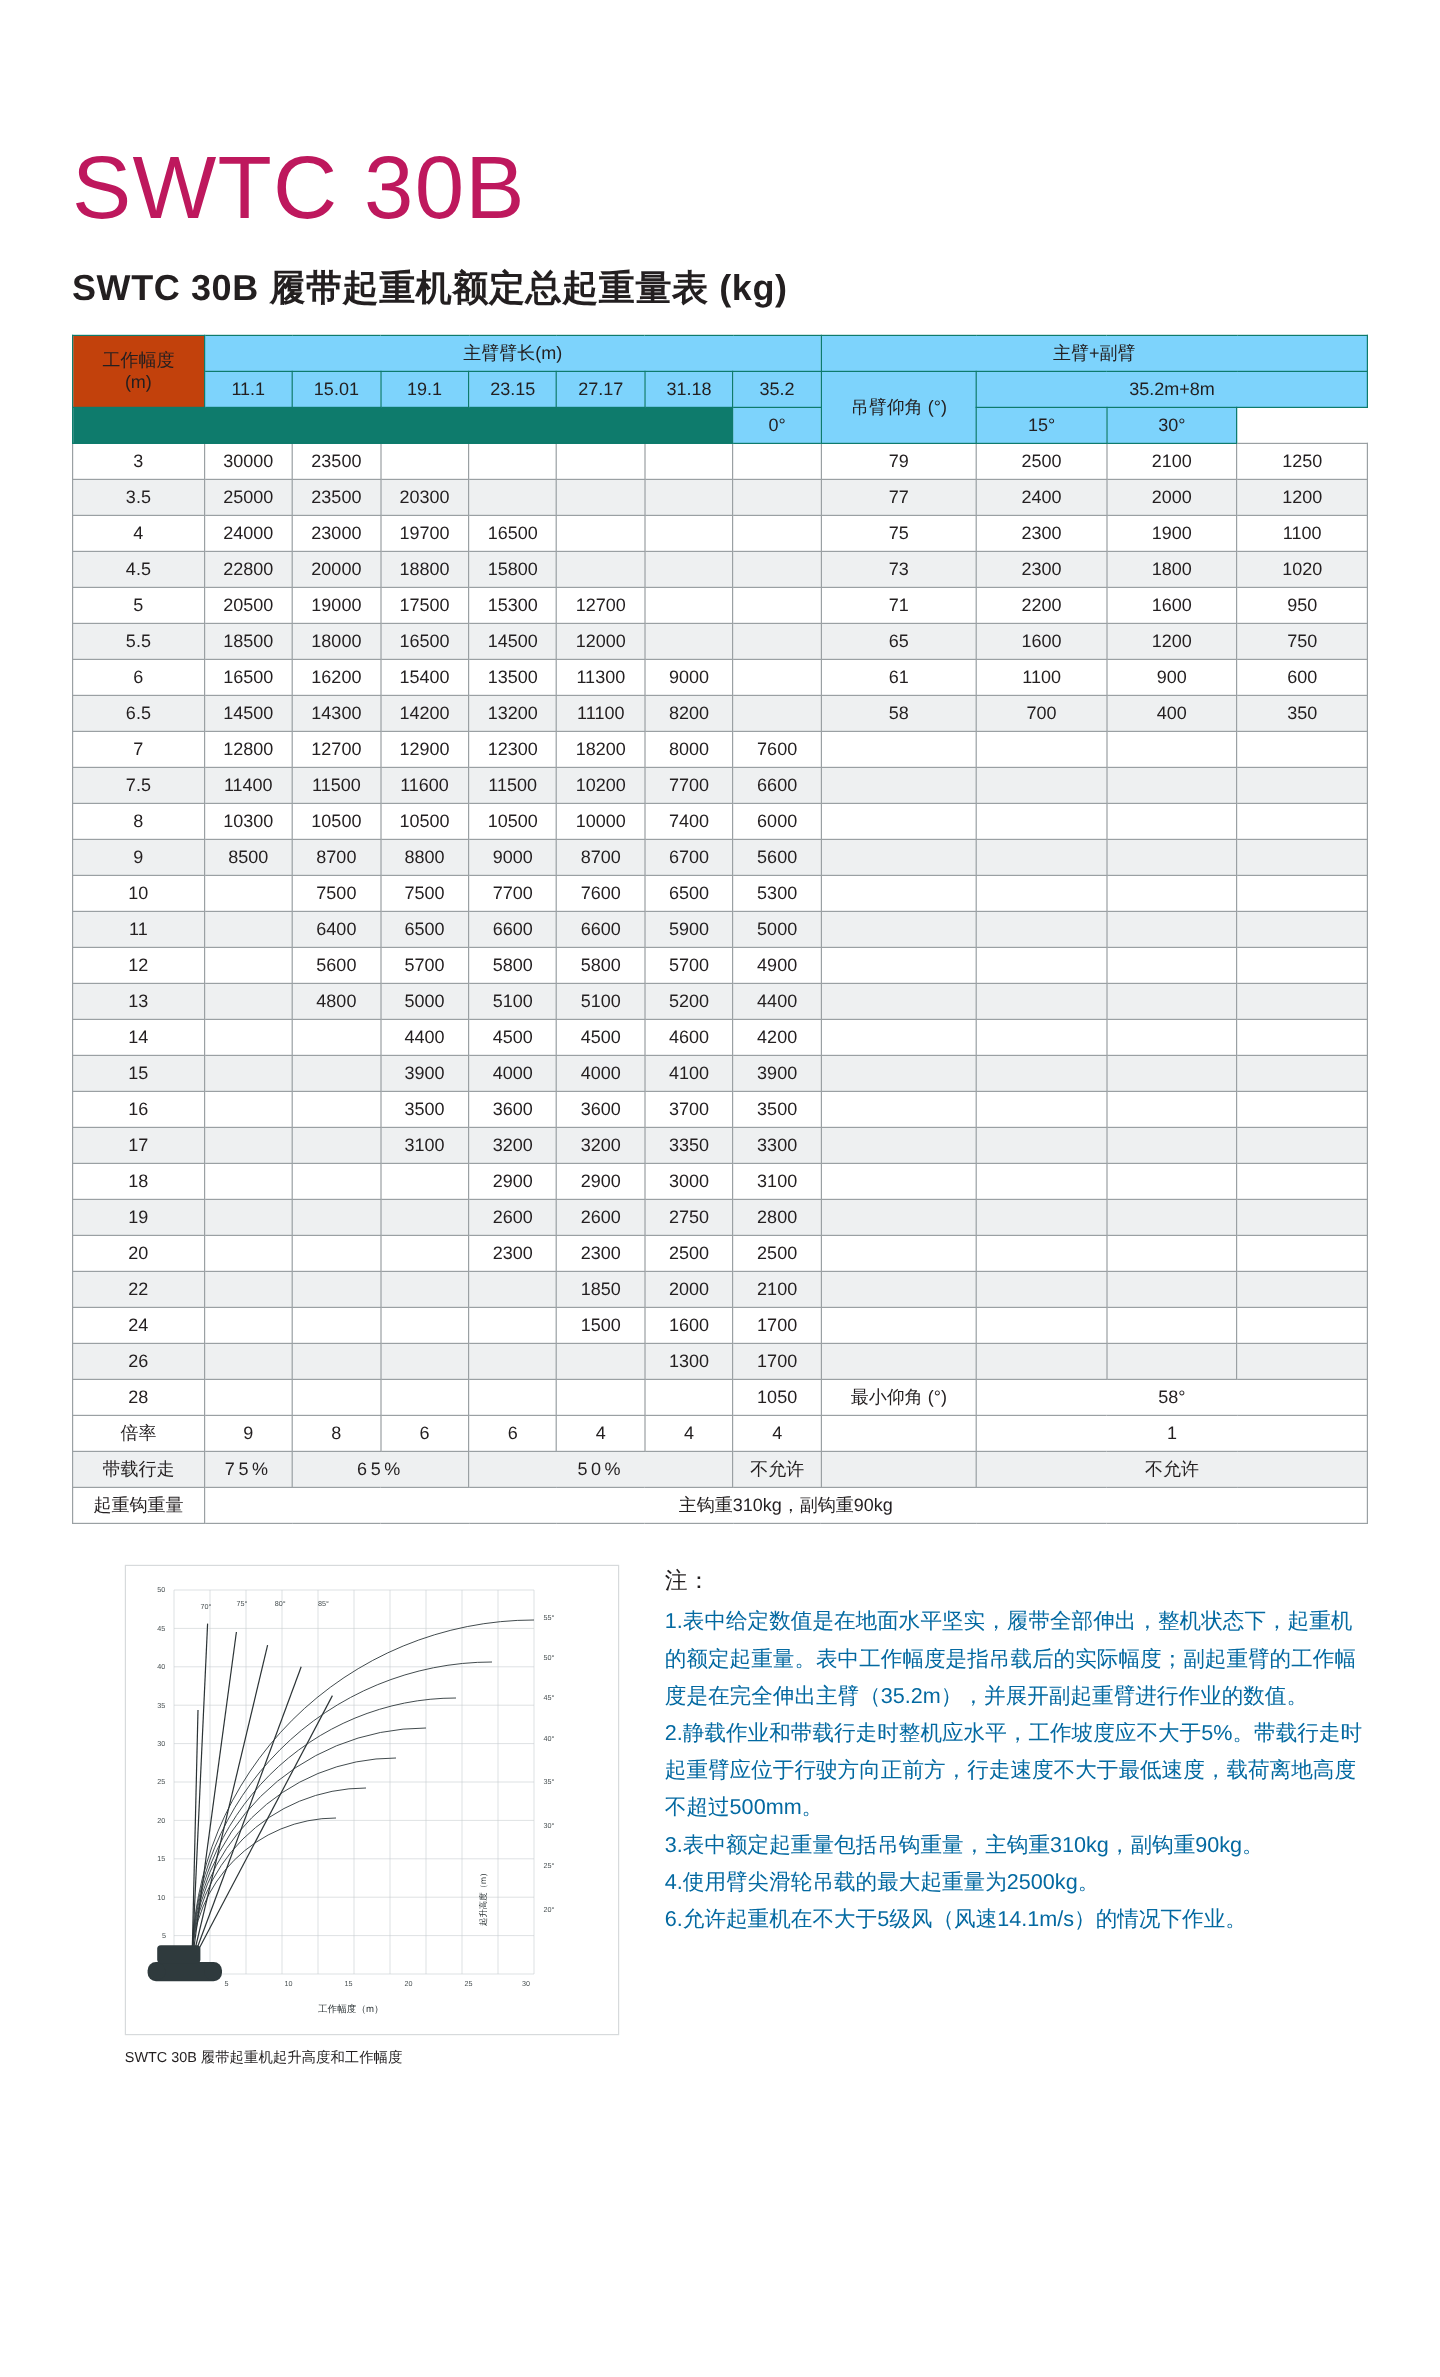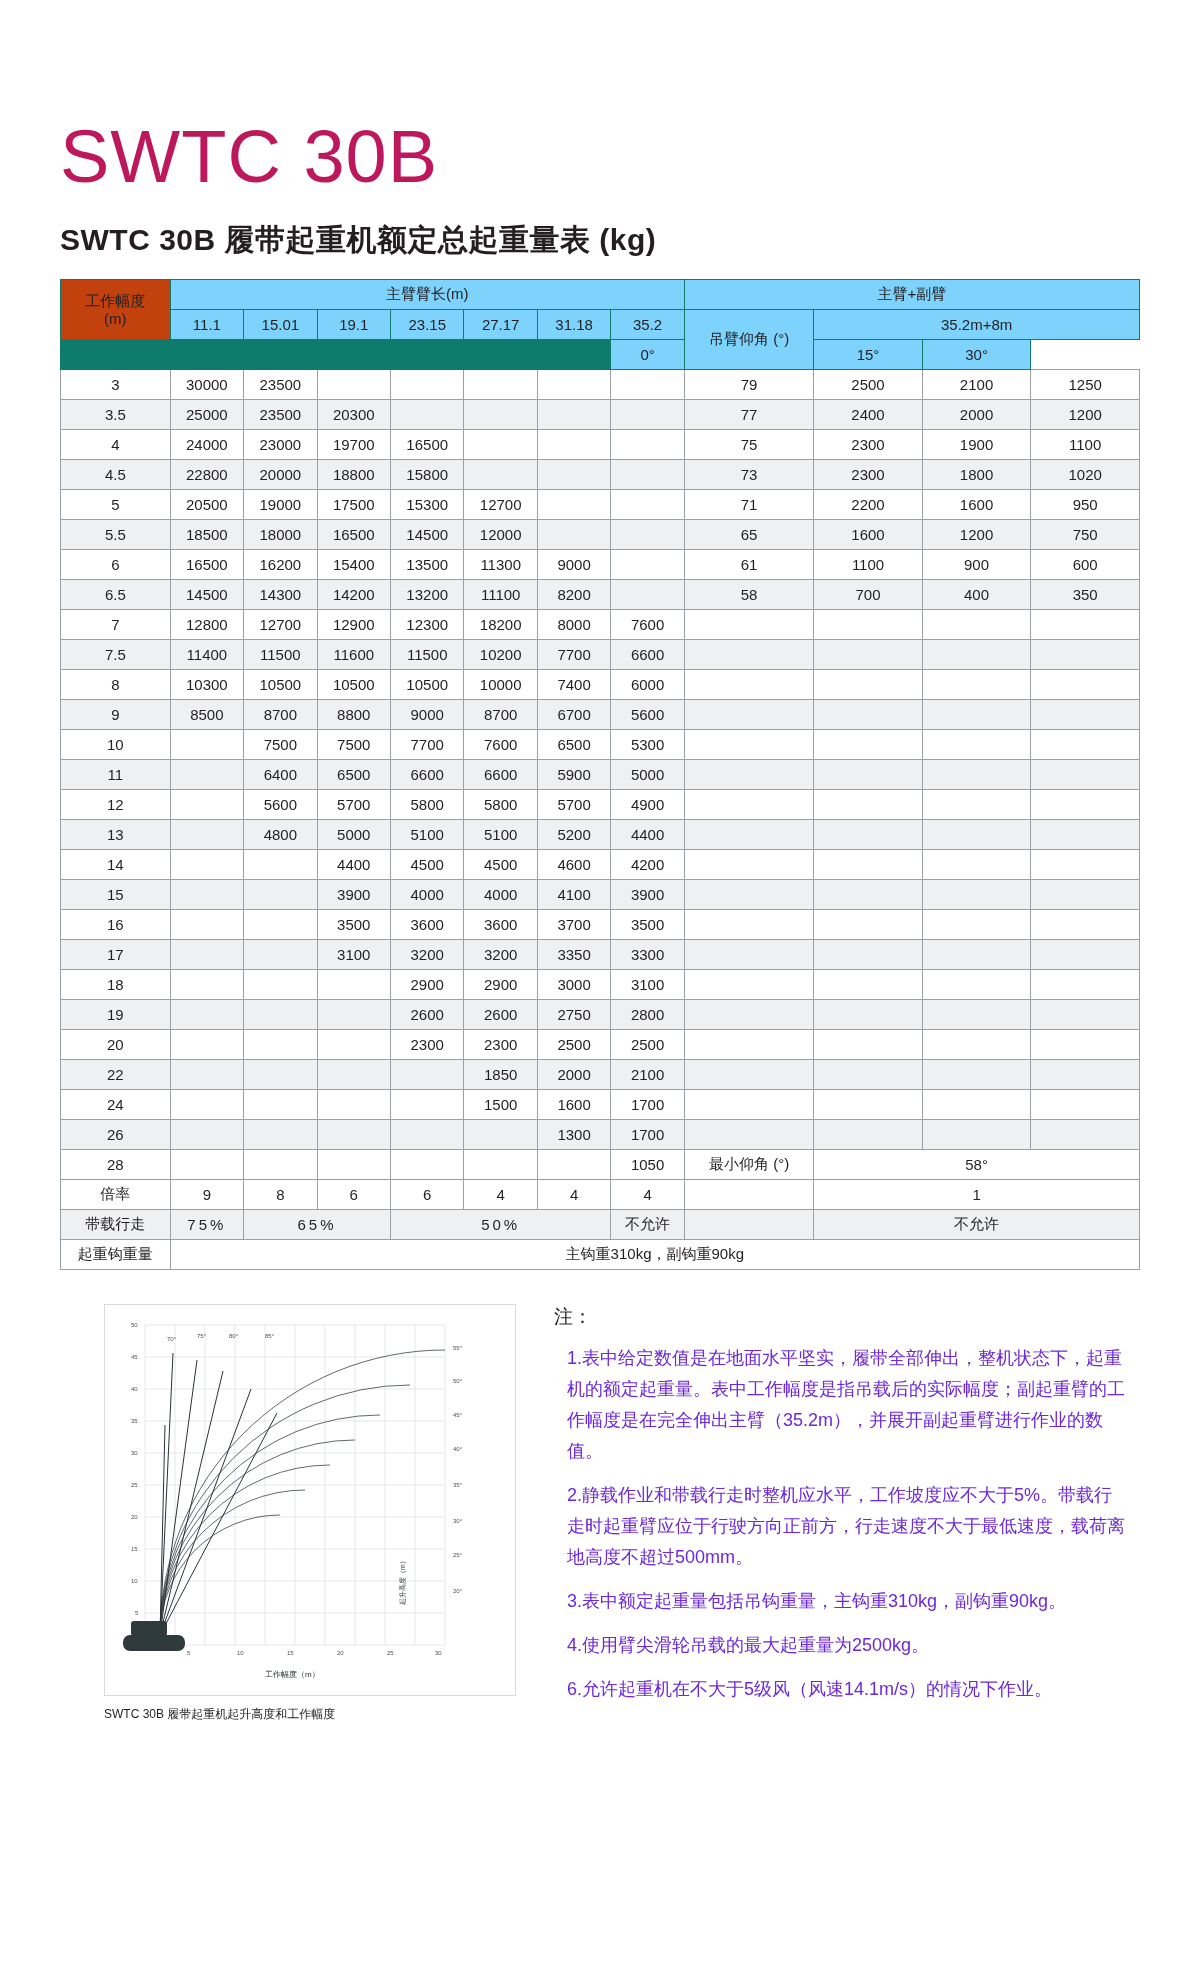--- a/index.html
+++ b/index.html
@@ -96,22 +96,22 @@
     flex:1 1 auto;
     padding-left:8px;
   }
   .notes-title{
     font-size:19px;
     margin:0 0 6px 0;
   }
   .note{
     font-size:18px;
     line-height:1.72;
-    margin:13px;
-    color:#6d28d9;
+    margin:0;
+    color:#0369a1;
   }
   svg{display:block;}
 </style>
 </head>
 <body>
 
 <div class="page">
 
   <h1 class="big-title">SWTC 30B</h1>
   <h2 class="sub-title">SWTC 30B 履带起重机额定总起重量表 (kg)</h2>

